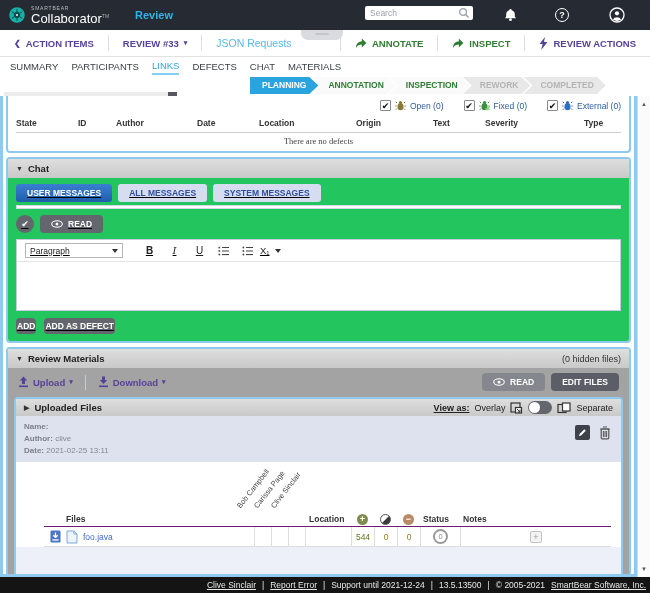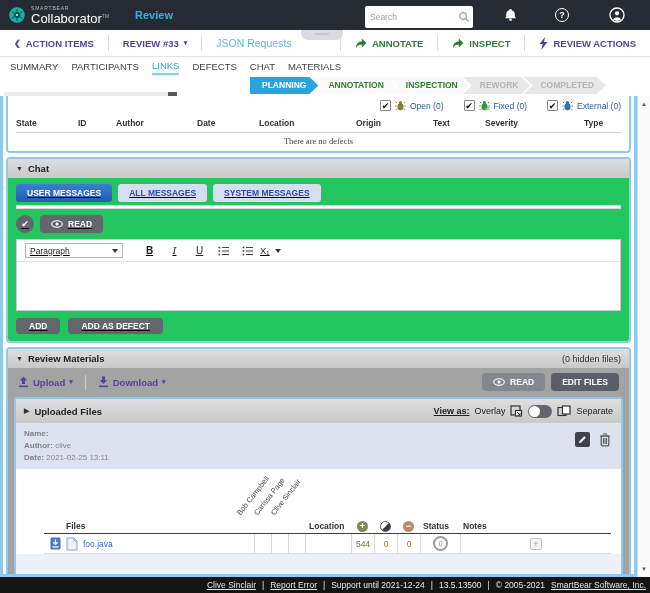--- a/index.html
+++ b/index.html
@@ -9,21 +9,21 @@
   
   .topbar { position:absolute; top:0; left:0; right:0; height:30px; background:#262b33; display:flex; align-items:center; }
   .brand { display:flex; align-items:center; gap:5px; padding-left:8px; }
   .brand-text { display:flex; flex-direction:column; line-height:1; }
   .brand-small { font-size:5px; color:#b9bdc4; letter-spacing:.8px; margin-bottom:1px; }
   .brand-name { font-size:13px; color:#fff; }
   .brand-name sup { font-size:5px; color:#aaa; }
   .topnav { display:flex; gap:26px; margin-left:26px; font-size:11px; color:#e6e8ea;flex-direction:column; }
   .topnav .navitem { cursor:default; }
   .topnav .active { color:#2fb3ea; font-weight:bold; }
-  .search-wrap { position:absolute; left:365px; top:6px; width:108px; height:22px; background:#fff; border-radius:2px; display:flex; align-items:center; padding:0 3px 0 5px; }
+  .search-wrap { position:absolute; left:365px; top:6px; width:108px; height:14px; background:#fff; border-radius:2px; display:flex; align-items:center; padding:0 3px 0 5px; }
   .search-wrap input { border:none; outline:none; flex:1; min-width:0; font-size:8.5px; color:#333; font-family:"Liberation Sans",sans-serif; }
   .search-wrap input::placeholder { color:#9aa0a8; }
   .top-ico { position:absolute; top:7px; width:16px; height:16px; display:flex; align-items:center; justify-content:center; }
   .help-circle { width:14px; height:14px; border:1.4px solid #fff; border-radius:50%; color:#fff; font-size:9px; font-weight:bold; display:flex; align-items:center; justify-content:center; }
 
   
   .actionbar { position:absolute; top:30px; left:0; right:0; height:27px; background:#fff; border-bottom:1px solid #e2e2e2; display:flex; align-items:center; font-size:9.5px; font-weight:bold; }
   .ab-item { display:flex; align-items:center; gap:5px; padding:0 14px; white-space:nowrap; }
   .ab-div { width:1px; height:16px; background:#dcdcdc; }
   .purple { color:#56419b; } .green { color:#2e7d32; }
@@ -81,31 +81,31 @@
   .para-select { width:98px; height:15px; border:1px solid #b5b5b5; display:flex; align-items:center; justify-content:space-between; padding:0 4px; font-size:8.5px; color:#222; background:#fff; }
   .tri-css { width:0; height:0; border-left:3.5px solid transparent; border-right:3.5px solid transparent; border-top:4px solid #333; }
   .fmt { width:25px; text-align:center; font-size:10px; color:#222; }
   .fmt.b { font-weight:bold; }
   .fmt.i { font-style:italic; font-family:"DejaVu Serif", serif; }
   .fmt.u { text-decoration:underline; }
   .fmt-ico { width:24px; display:flex; justify-content:center; }
   .fmt-x { margin-left:0; display:flex; align-items:center; gap:5px; font-size:9.5px; color:#222; }
   .editor-area { height:44px; width:100%; border:none; outline:none; resize:none; font-family:"Liberation Sans",sans-serif; font-size:9px; padding:4px; }
   .chat-btns { display:flex; gap:8px; margin-top:7px; }
-  .chat-btns .gray-btn { height:16px; font-size:8.5px; border-radius:4px; padding:0 13px; }
+  .chat-btns .gray-btn { height:16px; font-size:8.5px; border-radius:4px; padding:0 1px; }
 
   
   .mat-body { background:#a3a3a3; padding:0 6px 6px; }
   .mat-toolbar { display:flex; align-items:center; padding:5px 4px 6px; }
   .plink { color:#56419b; font-weight:bold; font-size:9.5px; display:flex; align-items:center; gap:4px; }
   .mat-div { width:1px; height:15px; background:#c6cad8; margin:0 12px; }
   .mat-toolbar .gray-btn { height:18px; }
   .mat-toolbar .gap { width:6px; }
   .inner-panel { border:2px solid #8fc9ee; border-radius:4px; background:#fff; overflow:hidden; }
-  .uf-header { height:24px; background:linear-gradient(#dedede,#c9c9c9); display:flex; align-items:center; padding:0 8px; font-size:9.5px; color:#222; }
+  .uf-header { height:17px; background:linear-gradient(#dedede,#c9c9c9); display:flex; align-items:center; padding:0 8px; font-size:9.5px; color:#222; }
   .uf-title { font-weight:bold; display:flex; align-items:center; }
   .viewas { margin-left:auto; display:flex; align-items:center; gap:5px; font-size:9px; color:#222; }
   .viewas .lbl { font-weight:bold;text-decoration:underline; }
   .toggle { width:24px; height:13px; background:#63666d; border-radius:7px; position:relative; }
   .toggle .knob { position:absolute; left:1px; top:1px; width:11px; height:11px; background:#fff; border-radius:50%; }
   .meta-box { background:#dee2ef; padding:5px 8px; font-size:8px; color:#84878f; line-height:1.5; position:relative; }
   .meta-box b { color:#7d8089; }
   .meta-icons { position:absolute; right:10px; top:9px; display:flex; gap:9px; align-items:center; }
   .edit-box { width:15px; height:15px; background:#3f424a; border-radius:2px; display:flex; align-items:center; justify-content:center; }
 

